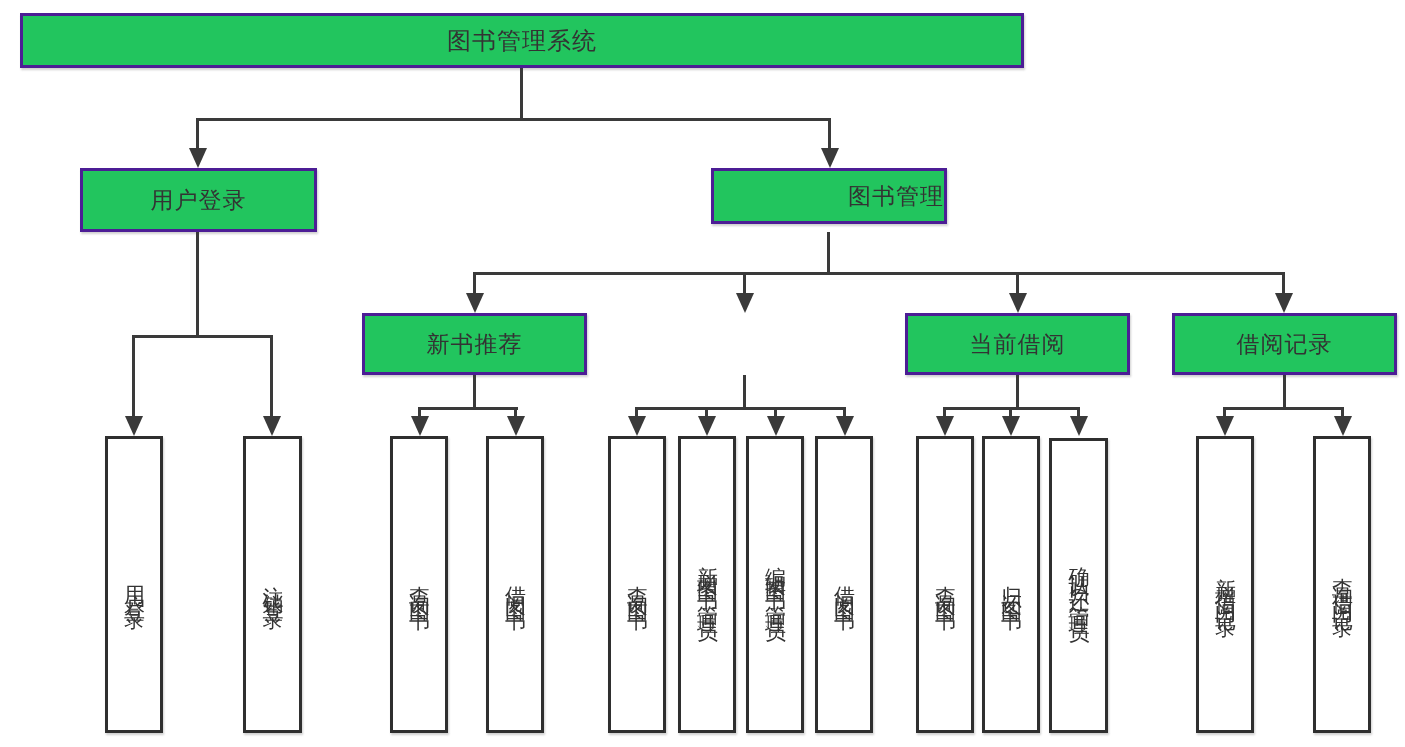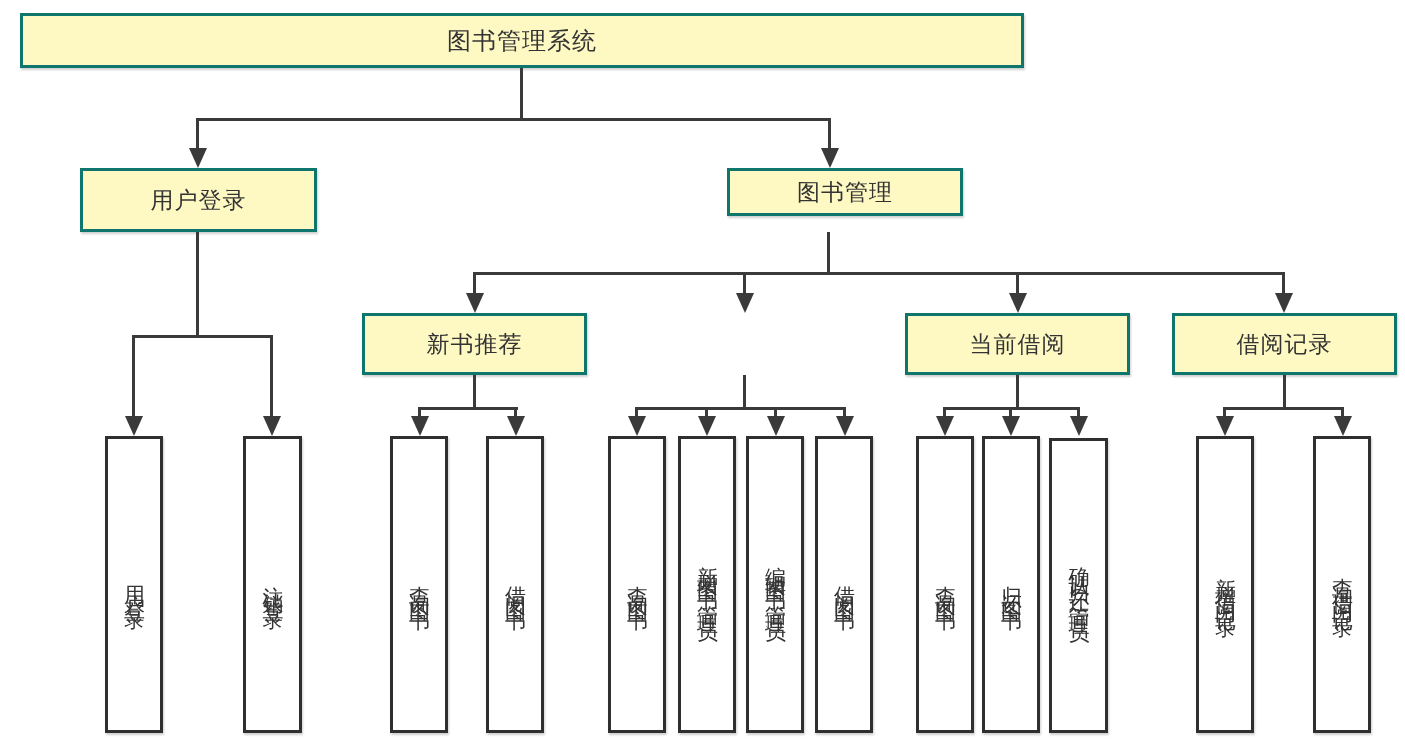--- a/index.html
+++ b/index.html
@@ -2,22 +2,22 @@
 <html><head>
 <meta charset="utf-8">
 <style>
   html,body{margin:0;padding:0;background:#ffffff;}
   body{font-family:"DejaVu Sans","Liberation Sans",sans-serif;}
   .canvas{position:relative;width:1405px;height:747px;background:#ffffff;overflow:hidden;}
 
   
   .node{
     position:absolute;
-    background:#fef9c3;
-    border:3px solid #0f766e;
+    background:#22c55e;
+    border:3px solid #4c1d95;
     box-sizing:border-box;
     display:flex;align-items:center;justify-content:center;
     color:#333333;
     box-shadow:1px 2px 2px rgba(120,120,120,0.35);
   }
   .node .lbl{font-size:23px;letter-spacing:1px;white-space:nowrap;}
   .root .lbl{font-size:24px;}
 
   .leaf{
     position:absolute;
@@ -69,21 +69,21 @@
   <div class="vl" style="left:520px;top:68px;height:50px;"></div>
   <div class="hl" style="left:196px;top:118px;width:635px;"></div>
   <div class="vl" style="left:196px;top:118px;height:32px;"></div>
   <div class="arr" style="left:189px;top:148px;"></div>
   <div class="vl" style="left:828px;top:118px;height:32px;"></div>
   <div class="arr" style="left:821px;top:148px;"></div>
 
   <div class="node" style="left:80px;top:168px;width:237px;height:64px;">
     <span class="lbl">用户登录</span>
   </div>
-  <div class="node" style="left:727px;top:168px;width:236px;height:48px;">
+  <div class="node" style="left:711px;top:168px;width:236px;height:56px;justify-content:flex-end;">
     <span class="lbl">图书管理</span>
   </div>
 
   <div class="vl" style="left:196px;top:232px;height:103px;"></div>
   <div class="hl" style="left:132px;top:335px;width:141px;"></div>
   <div class="vl" style="left:132px;top:335px;height:83px;"></div>
   <div class="arr" style="left:125px;top:416px;"></div>
   <div class="vl" style="left:270px;top:335px;height:83px;"></div>
   <div class="arr" style="left:263px;top:416px;"></div>
 

